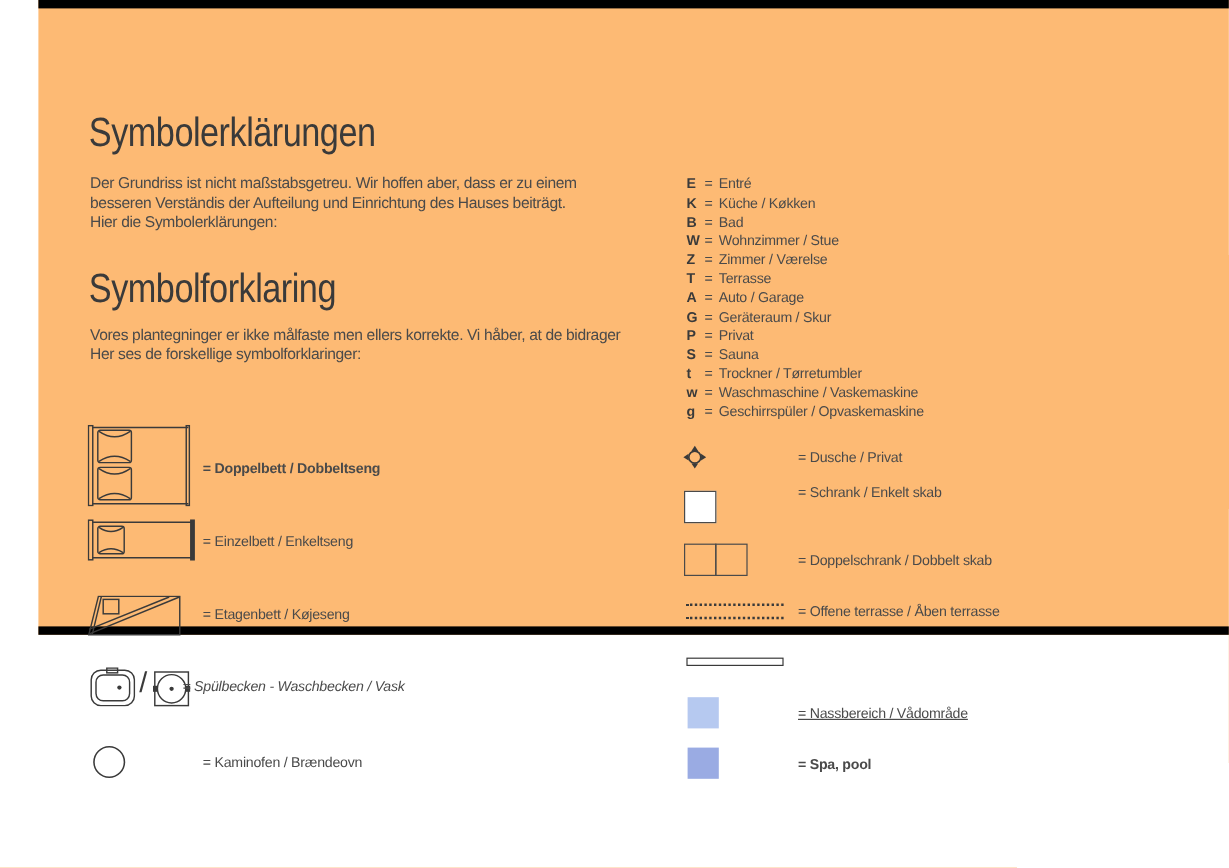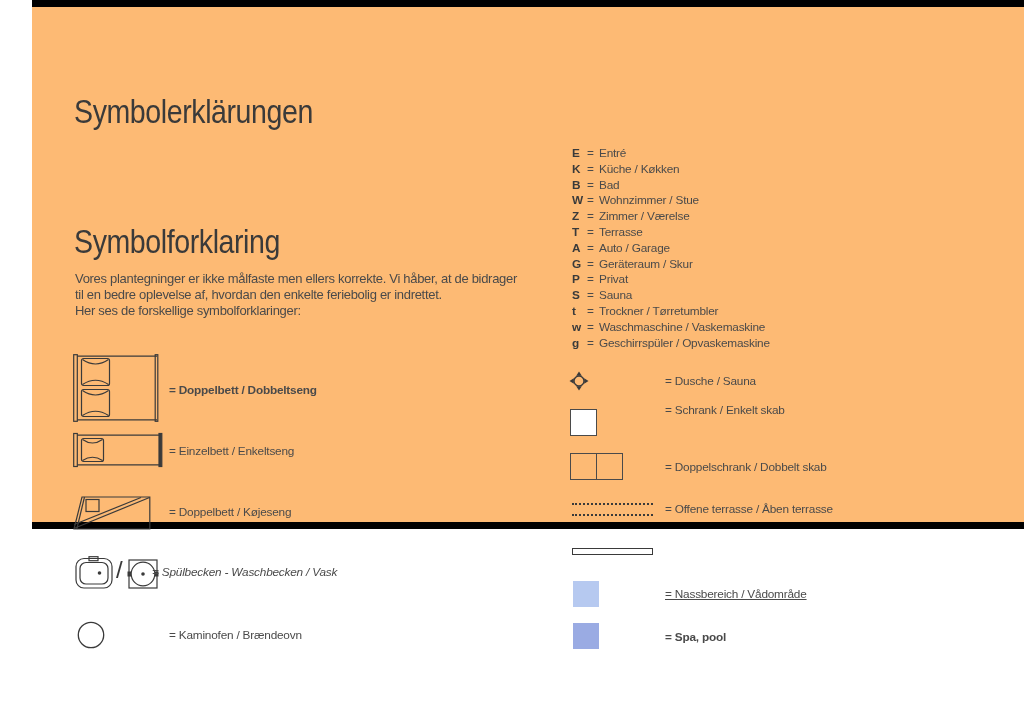--- a/index.html
+++ b/index.html
@@ -29,25 +29,29 @@
 </style>
 </head>
 <body>
 
 <div class="page">
 
   <div class="bar top"></div>
   <div class="bar bottom"></div>
 
   <div class="h1" style="top:92px;">Symbolerklärungen</div>
+  <div class="para" style="top:145px;">
+    <div>Der Grundriss ist nicht maßstabsgetreu. Wir hoffen aber, dass er zu einem</div>
+    <div>besseren Verständis der Aufteilung und Einrichtung des Hauses beiträgt.</div>
+    <div>Hier die Symbolerklärungen:</div>
+  </div>
 
   <div class="h1" style="top:222px;">Symbolforklaring</div>
   <div class="para" style="top:271px;">
     <div>Vores plantegninger er ikke målfaste men ellers korrekte. Vi håber, at de bidrager</div>
-    <div>til en bedre oplevelse af, hvordan den enkelte feriebolig er indrettet.</div>
     <div>Her ses de forskellige symbolforklaringer:</div>
   </div>
 
   <div class="legend">
     <div class="lr">
         <span class="lk">E</span>
         <span class="le">=</span>
         <span class="ll">Entré</span>
       </div>
     <div class="lr">
@@ -143,21 +147,21 @@
 
   <div class="sym" style="left:41px;top:496px;">
     <svg width="78" height="34" viewBox="0 0 78 34" fill="none" stroke="#3a3a3a" stroke-width="1.2">
       <path d="M9,1 L76.8,1 L76.8,33 L1,33 Z"></path>
       <line x1="11.5" y1="1" x2="3.8" y2="33"></line>
       <rect x="13" y="3.5" width="13" height="12"></rect>
       <line x1="2" y1="32" x2="76.5" y2="1.5"></line>
       <line x1="1.2" y1="28.5" x2="68" y2="1.5"></line>
     </svg>
   </div>
-  <div class="slabel" style="left:137px;top:505px;">= Doppelbett / Køjeseng</div>
+  <div class="slabel" style="left:137px;top:505px;">= Etagenbett / Køjeseng</div>
 
   <div class="sym" style="left:43px;top:556px;">
     <svg width="38" height="33" viewBox="0 0 38 33" fill="none" stroke="#3a3a3a" stroke-width="1.2">
       <rect x="14" y="0.7" width="9" height="4"></rect>
       <rect x="1" y="2.5" width="36" height="29.5" rx="8"></rect>
       <rect x="5" y="6.5" width="28" height="21.5" rx="6"></rect>
       <circle cx="24.5" cy="17" r="1.8" fill="#3a3a3a" stroke="none"></circle>
     </svg>
   </div>
   <div class="slash" style="left:84px;top:556px;">/</div>
@@ -181,21 +185,21 @@
 
   <div class="sym" style="left:537px;top:371px;">
     <svg width="20" height="20" viewBox="0 0 20 20">
       <circle cx="10" cy="10" r="5" fill="none" stroke="#3a3a3a" stroke-width="1.4"></circle>
       <path d="M10,0.5 L7.2,4.8 L12.8,4.8 Z" fill="#3a3a3a"></path>
       <path d="M10,19.5 L7.2,15.2 L12.8,15.2 Z" fill="#3a3a3a"></path>
       <path d="M0.5,10 L4.8,7.2 L4.8,12.8 Z" fill="#3a3a3a"></path>
       <path d="M19.5,10 L15.2,7.2 L15.2,12.8 Z" fill="#3a3a3a"></path>
     </svg>
   </div>
-  <div class="slabel" style="left:633px;top:374px;">= Dusche / Sauna</div>
+  <div class="slabel" style="left:633px;top:374px;">= Dusche / Privat</div>
 
   <div class="sq" style="left:538px;top:409px;"></div>
   <div class="slabel" style="left:633px;top:403px;">= Schrank / Enkelt skab</div>
 
   <div class="dsq" style="left:538px;top:453px;">
       <div class="c"></div>
       <div class="c"></div>
     </div>
   <div class="slabel" style="left:633px;top:460px;">= Doppelschrank / Dobbelt skab</div>
 

